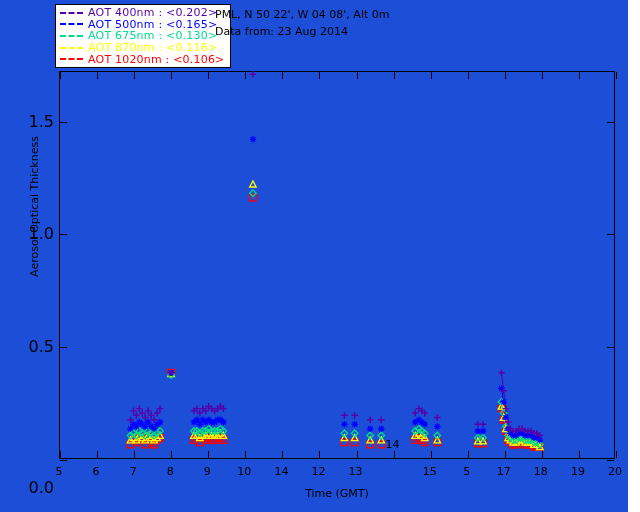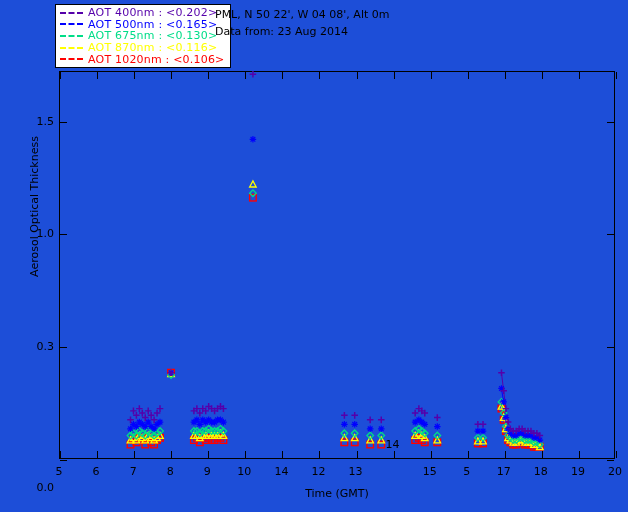--- a/index.html
+++ b/index.html
@@ -24,21 +24,21 @@
          border:1.4px solid #000;box-sizing:border-box;}
   .plot{position:absolute;left:0;top:0;width:100%;height:100%;}
 
   
   .xtick{position:absolute;bottom:0;width:0;border-left:1.4px solid #000;height:7px;}
   .xtick.top{top:0;bottom:auto;}
   .ytick{position:absolute;left:0;height:0;border-top:1.4px solid #000;width:7px;}
   .ytick.right{right:0;left:auto;}
   .xlab{position:absolute;font-size:11px;color:#000;transform:translateX(-50%);
         white-space:nowrap;}
-  .ylab{position:absolute;font-size:11px;color:#000;transform:translateY(-50%);
+  .ylab{position:absolute;font-size:16px;color:#000;transform:translateY(-50%);
         white-space:nowrap;text-align:right;}
 
   .axis-title-x{position:absolute;left:59px;width:556px;top:487px;text-align:center;
                 font-size:11px;color:#000;}
   .axis-title-y{position:absolute;left:-96px;top:200px;width:260px;text-align:center;
                 font-size:11px;color:#000;transform:rotate(-90deg);
                 transform-origin:center center;}
   svg{display:block;overflow:visible;}
 </style>
 </head>
@@ -899,20 +899,20 @@
       <div class="xlab" style="left: 318.467px; top: 465px;">12</div>
       <div class="xlab" style="left: 355.533px; top: 465px;">13</div>
       <div class="xlab" style="left: 392.6px; top: 438px;">14</div>
       <div class="xlab" style="left: 429.667px; top: 465px;">15</div>
       <div class="xlab" style="left: 466.733px; top: 465px;">5</div>
       <div class="xlab" style="left: 503.8px; top: 465px;">17</div>
       <div class="xlab" style="left: 540.867px; top: 465px;">18</div>
       <div class="xlab" style="left: 577.933px; top: 465px;">19</div>
       <div class="xlab" style="left: 615px; top: 465px;">20</div>
       <div class="ylab" style="left: 23px; top: 459px; width: 31px; margin-top: 28px;">0.0</div>
-      <div class="ylab" style="left: 23px; top: 346.209px; width: 31px;">0.3</div>
+      <div class="ylab" style="left: 23px; top: 346.209px; width: 31px;">0.5</div>
       <div class="ylab" style="left: 23px; top: 233.419px; width: 31px;">1.0</div>
       <div class="ylab" style="left: 23px; top: 120.628px; width: 31px;">1.5</div>
     </div>
 
   <div class="axis-title-x">Time (GMT)</div>
   <div class="axis-title-y">Aerosol Optical Thickness</div>
 </div>
 
 </body></html>

